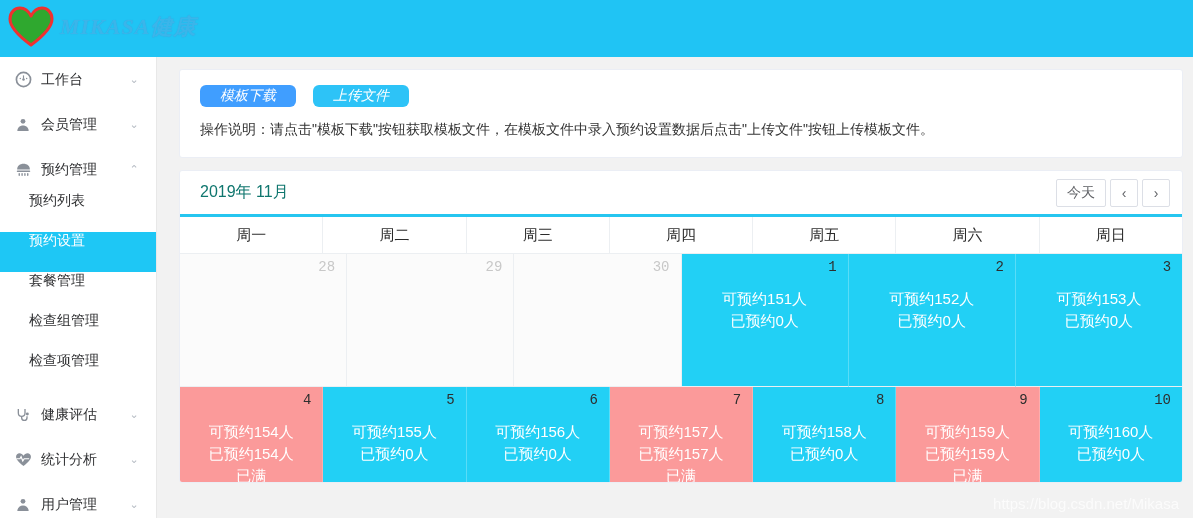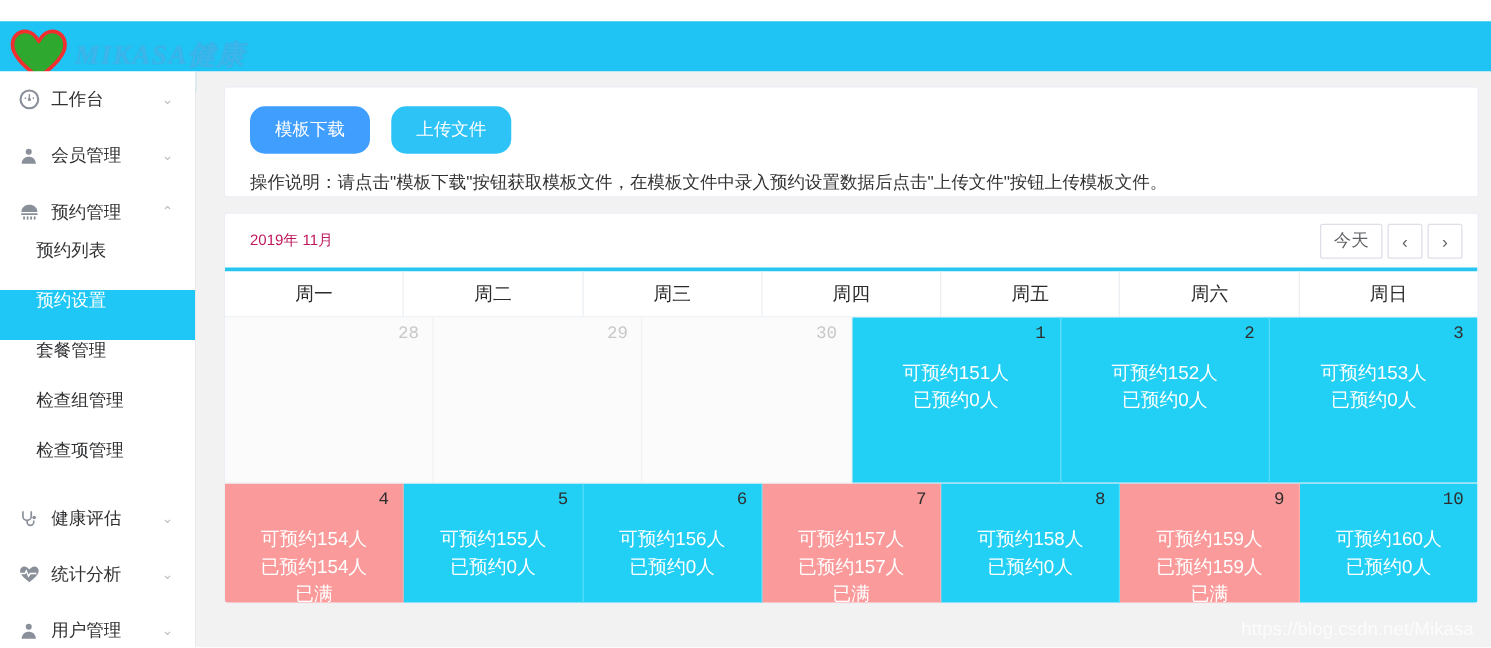--- a/index.html
+++ b/index.html
@@ -7,21 +7,21 @@
     width: 1193px; height: 518px;
     overflow: hidden;
     background: #fff;
     font-family: "Liberation Sans", "DejaVu Sans", sans-serif;
   }
 
   .app { position: relative; width: 1193px; height: 518px; background:#fff; }
 
   
   .topbar {
-    position: absolute; top:17px; left:0; width:1193px; height:57px;
+    position: absolute; top:0; left:0; width:1193px; height:57px;
     background:#20c4f4;
   }
   .logo-wrap {
     position:absolute; left:8px; top:6px;
     display:flex; align-items:center; gap:6px;
   }
   .logo-heart { width:46px; height:42px; position:relative; }
   .logo-heart svg { display:block; }
   .logo-text {
     font-family:"Liberation Serif","DejaVu Serif",serif;
@@ -65,38 +65,39 @@
     width:1036px; height:461px;
     background:#f2f2f2; padding:12px 10px 0 22px;
   }
 
   .panel-top {
     background:#fff; border:1px solid #ebeef5; border-radius:3px;
     height:89px; padding:15px 20px 0 20px; margin-bottom:12px;
   }
   .btn-row { display:flex; gap:17px; }
   .btn {
-    border:none; border-radius:12px; color:#fff;
-    font-size:14px; padding:10px 20px; cursor:pointer;
+    border:none; border-radius:6px; color:#fff;
+    font-size:14px; padding:2px 20px; cursor:pointer;
     font-family:"Liberation Sans","DejaVu Sans",sans-serif;
+    font-style:italic;
   }
   .btn-primary { background:#409eff; }
   .btn-cyan { background:#2dc3f7; }
   .hint { margin-top:14px; font-size:14px; color:#333; white-space:nowrap; }
 
   
   .calendar {
     background:#fff; border:1px solid #ebeef5; border-radius:3px;
     height:313px; overflow:hidden;
   }
   .cal-head {
     height:43px; display:flex; align-items:center;
     padding:0 12px 0 20px;
   }
-  .cal-title { font-size:12px; color:#be185d; flex:1 1 auto; }
+  .cal-title { font-size:16px; color:#0f766e; flex:1 1 auto; }
   .cal-btns { display:flex; }
   .cal-btn {
     border:1px solid #dcdfe6; background:#fff; color:#606266;
     font-size:14px; height:28px; padding:0 10px; cursor:pointer;
     margin-left:4px; border-radius:2px;
     font-family:"Liberation Sans","DejaVu Sans",sans-serif;
     display:flex; align-items:center; justify-content:center;
   }
   .cal-btn.arrow { width:28px; padding:0; font-size:14px; }
 

